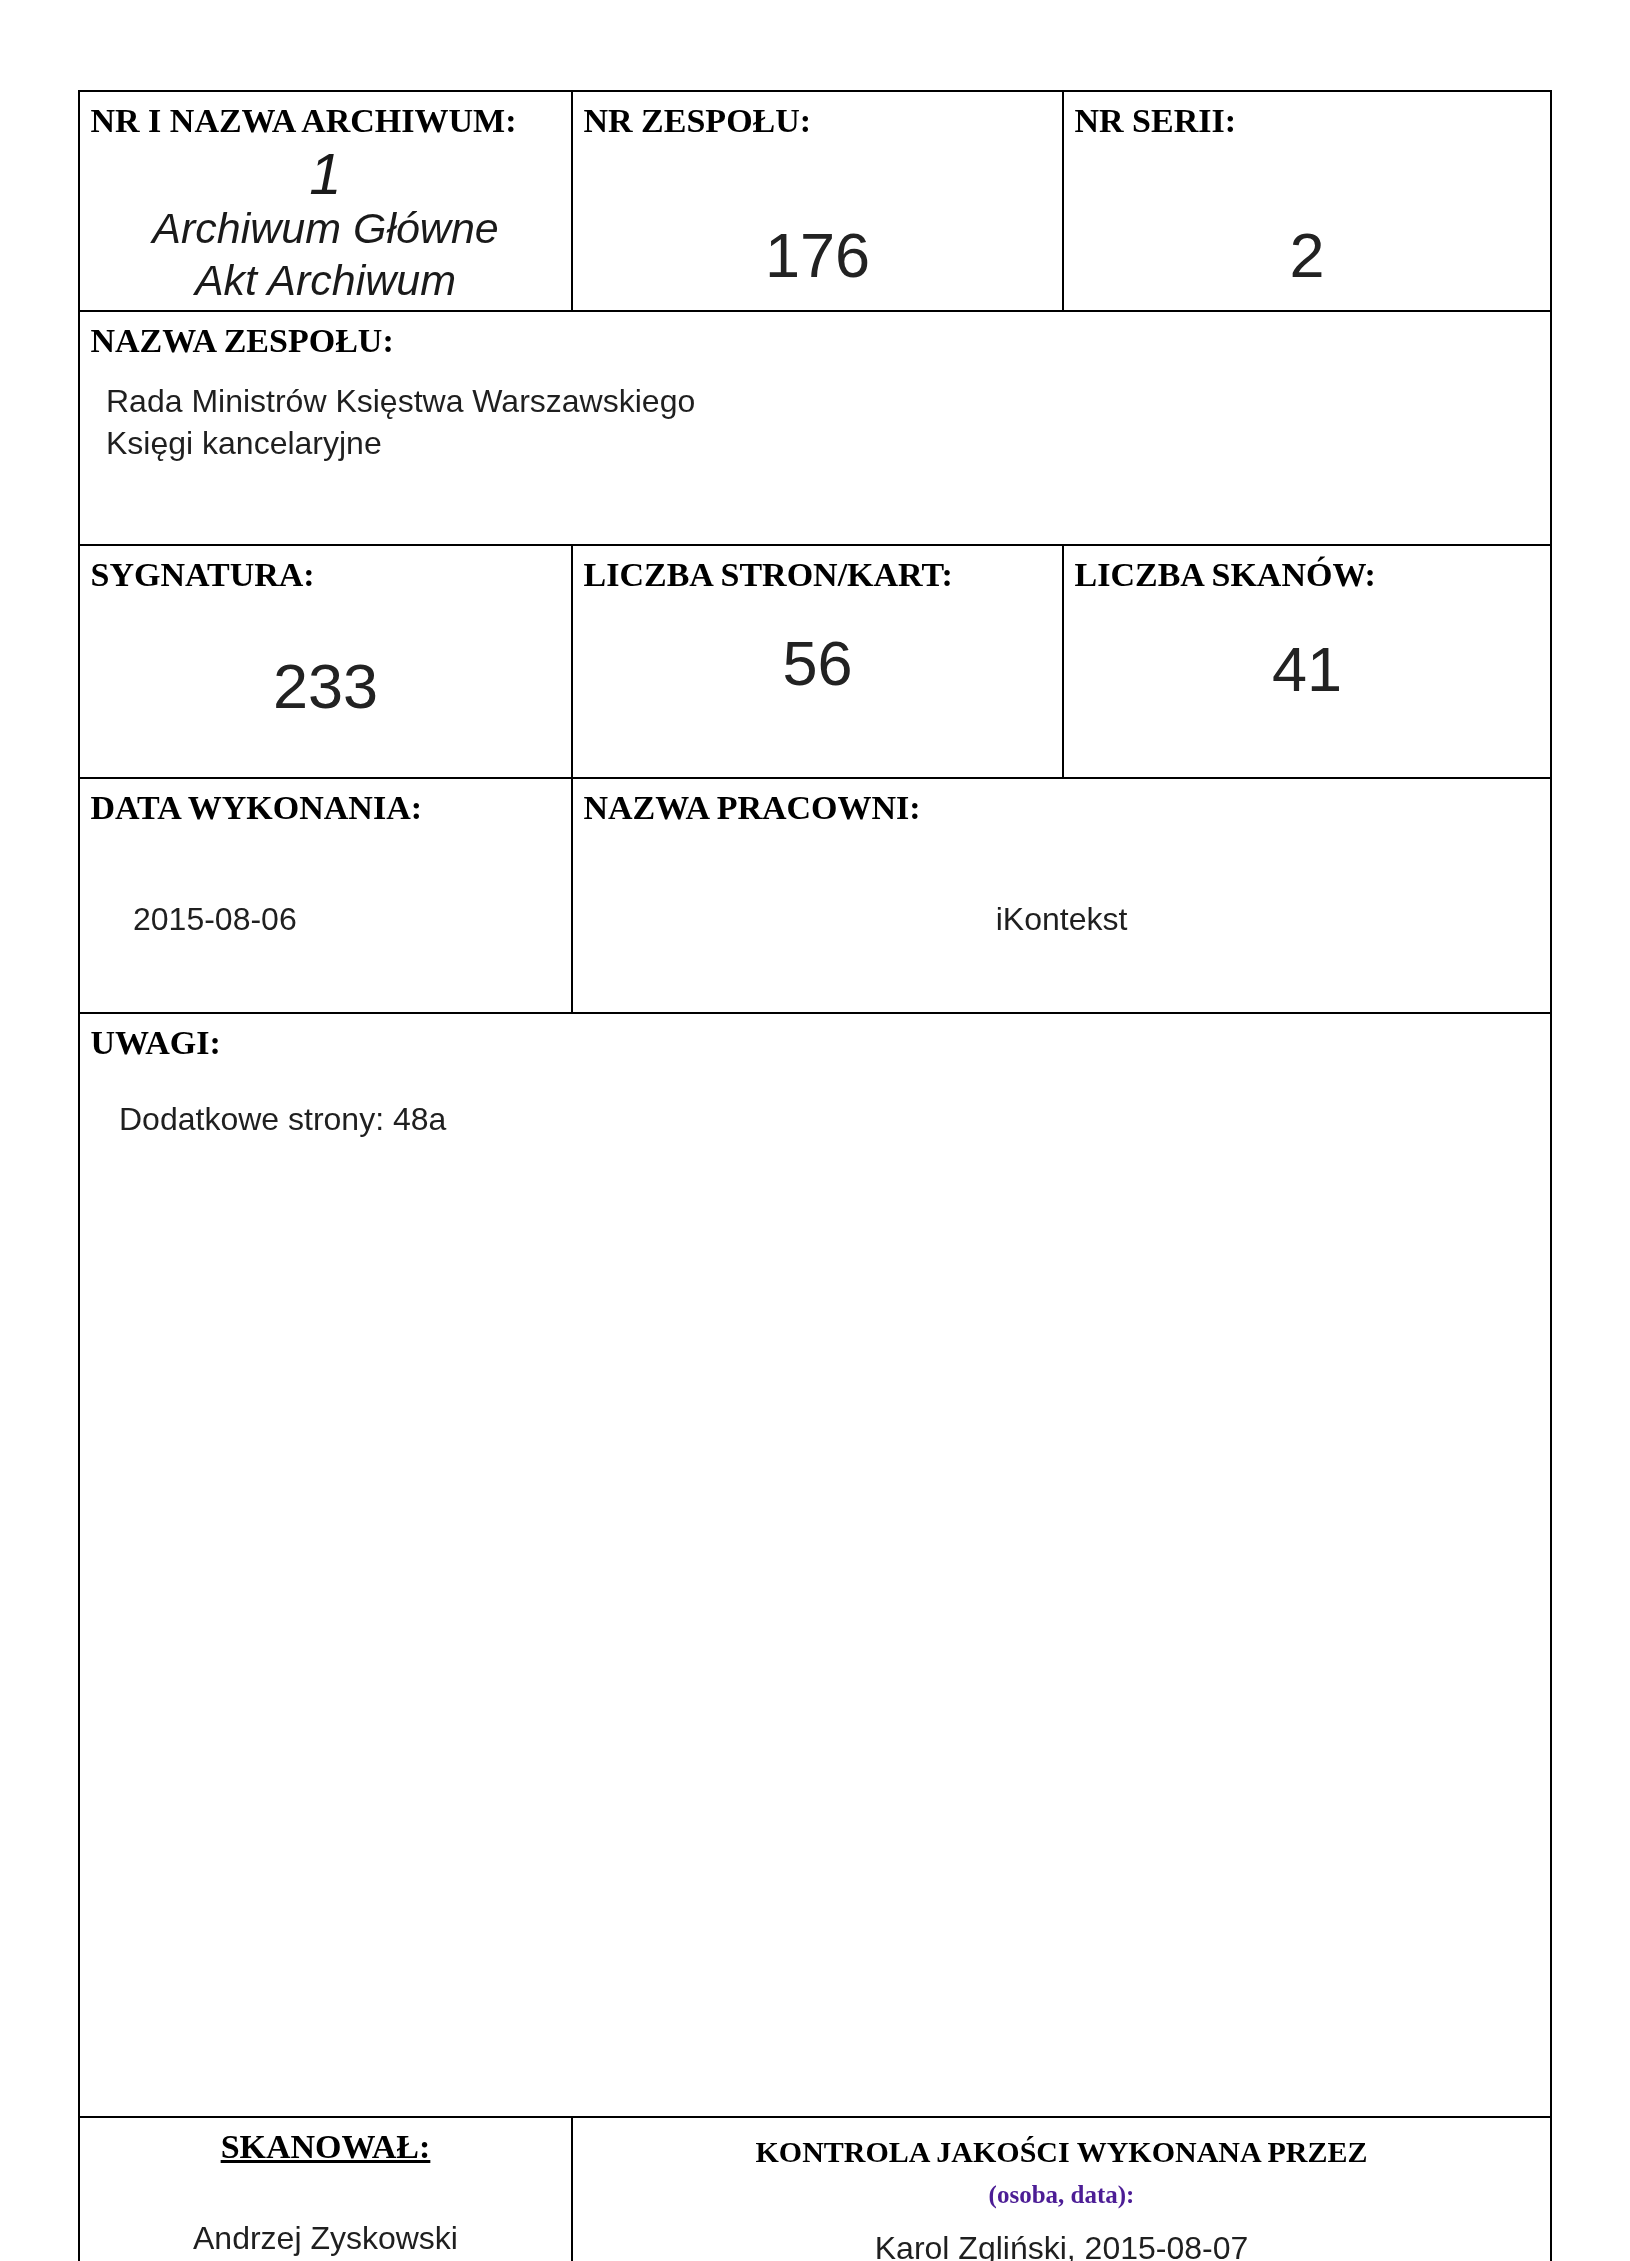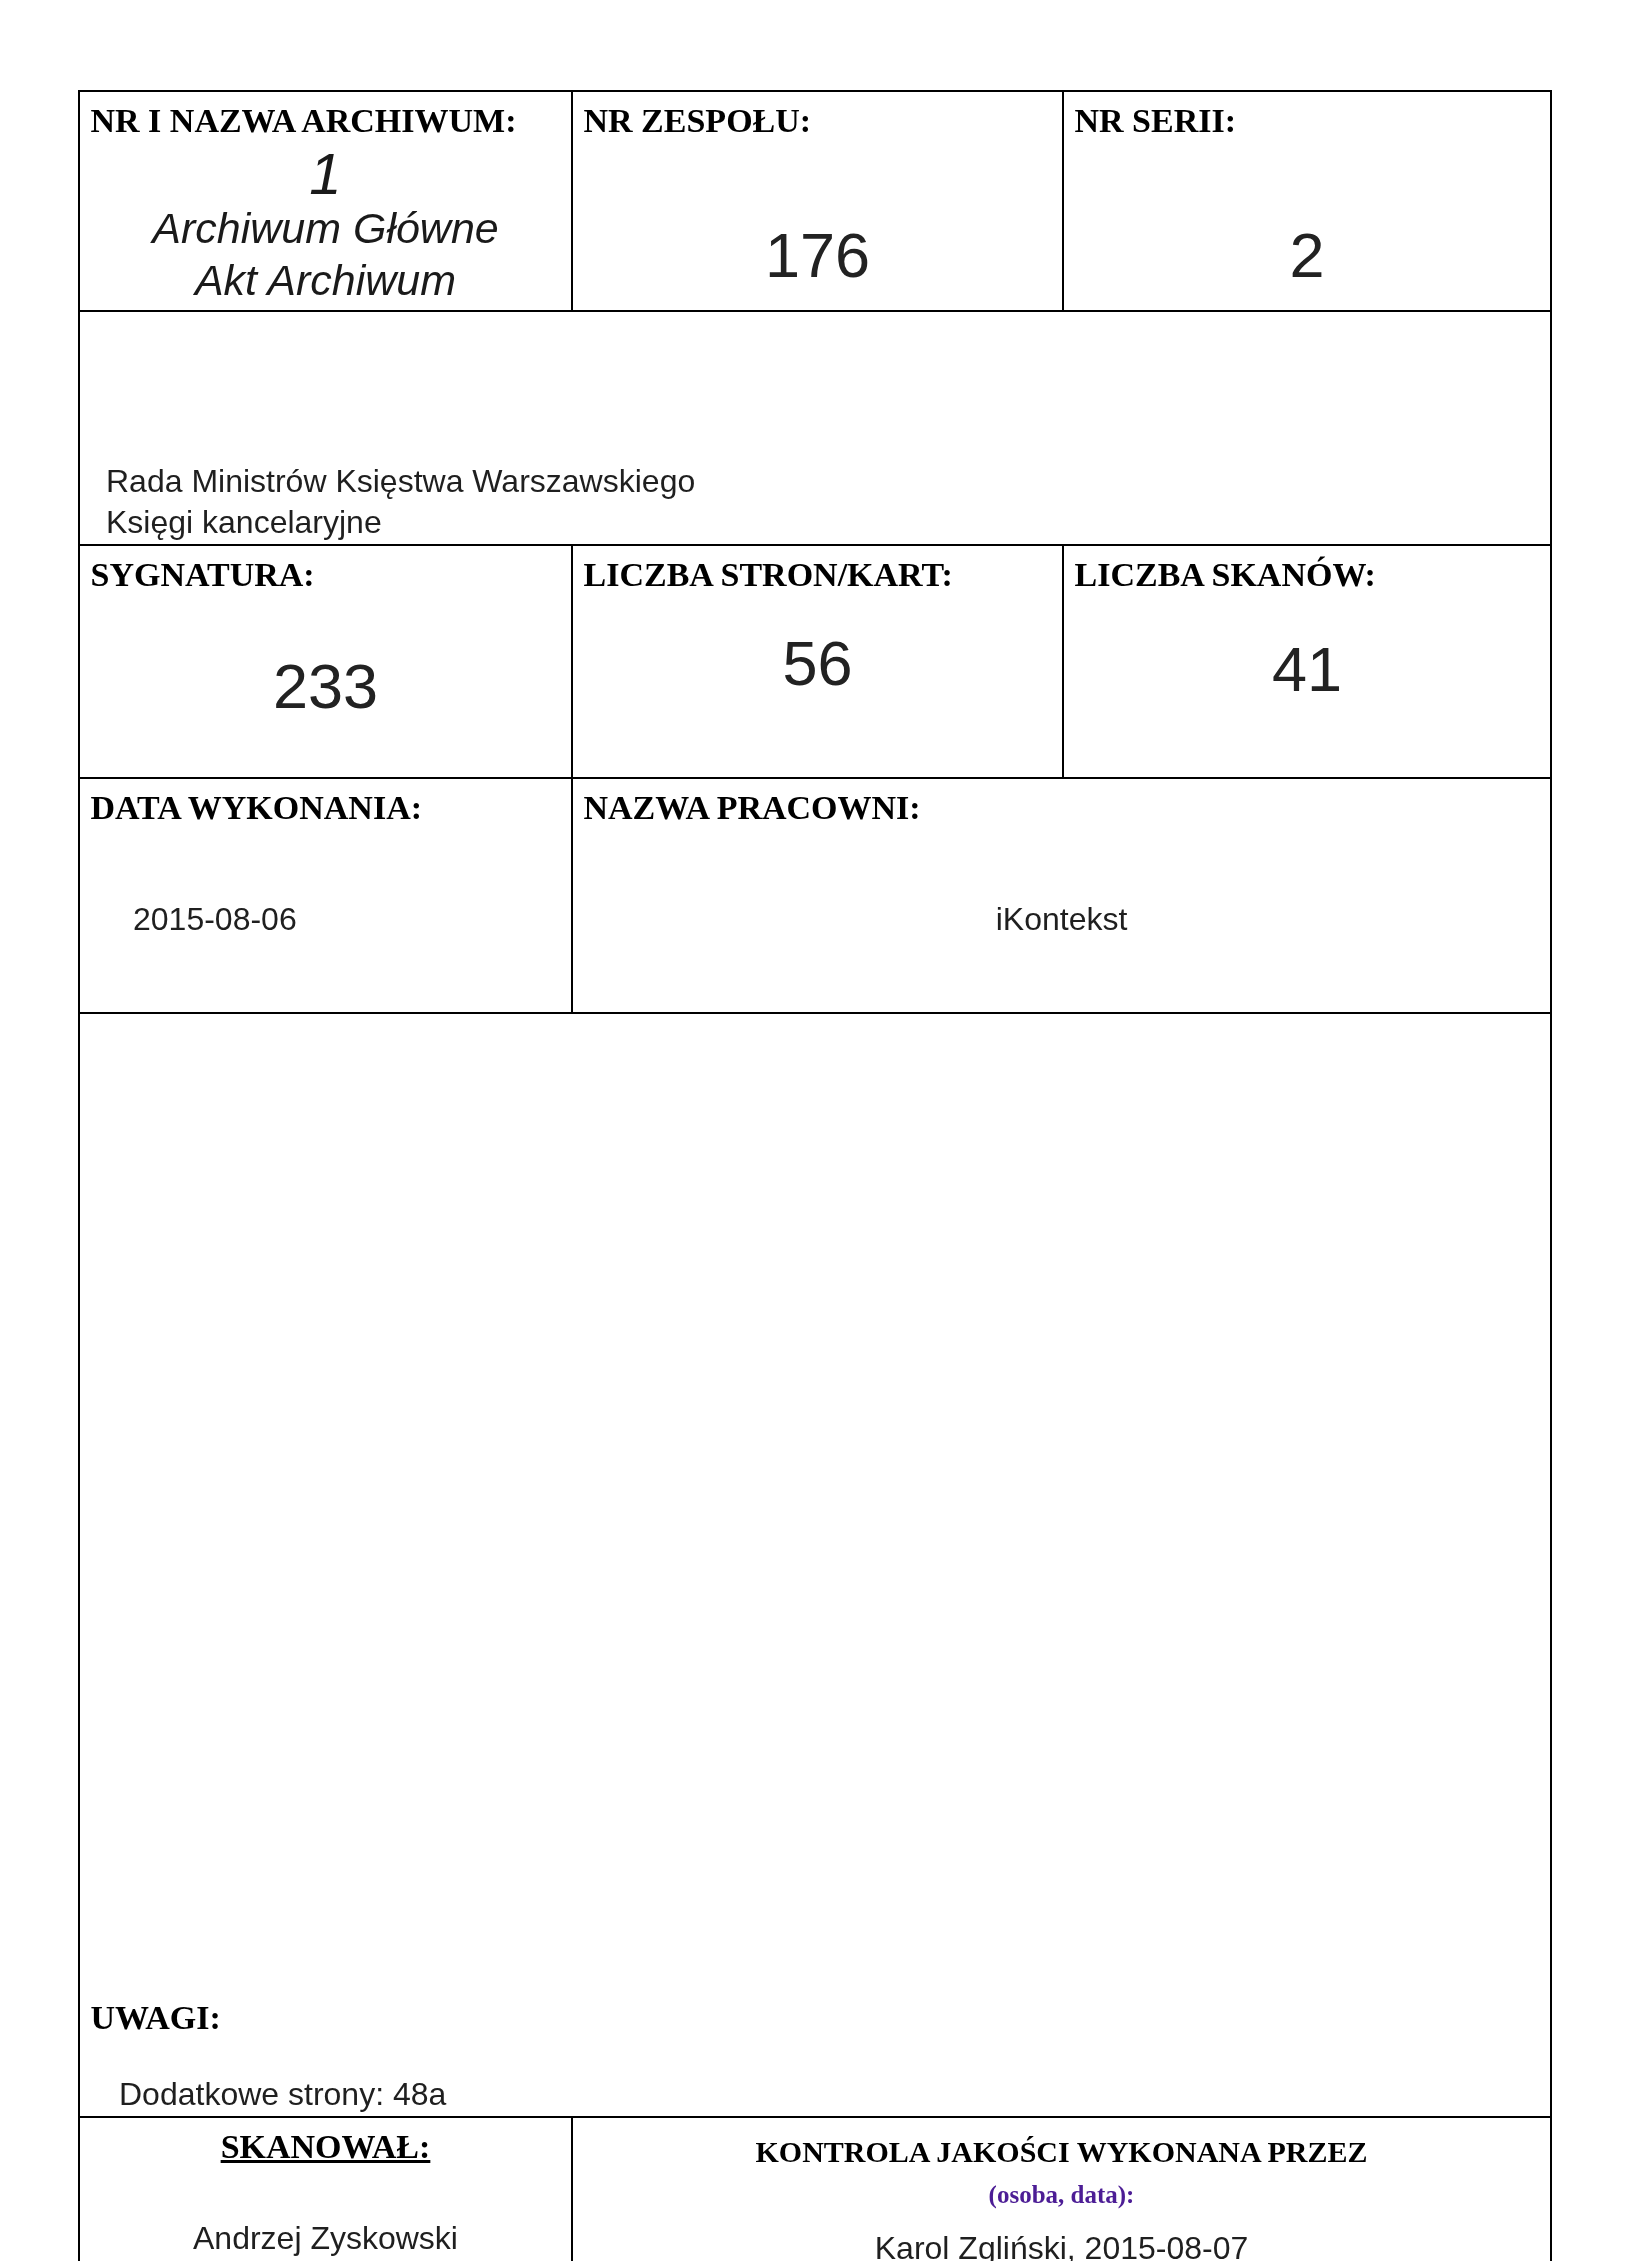--- a/index.html
+++ b/index.html
@@ -14,21 +14,21 @@
     display:flex; flex-direction:column; background:#fff;
   }
   .row { display:flex; flex-direction:row; width:100%; }
   .row + .row { border-top:2.6px solid #000; }
   .r1 { height:218px; }
   .r2 { height:234px; }
   .r3 { height:233px; }
   .r4 { height:235px; }
   .r5 { height:1104px; }
   .r6 { height:194px; }
-  .cell { display:flex; flex-direction:column; height:100%; overflow:hidden;justify-content:flex-end; }
+  .cell { display:flex; flex-direction:column; height:100%; overflow:hidden; }
   .cell + .cell { border-left:2.6px solid #000; }
   .w3 { width:491px; flex:0 0 491px; }
   .wrest { flex:1 1 auto; }
   .label {
     font-family:"Liberation Serif", serif; font-weight:bold;
     font-size:34px; line-height:1.22; color:#000;
     padding:8px 10.5px 0 10.5px; white-space:nowrap;
   }
   .label.center { text-align:center; padding-left:0; padding-right:0;text-decoration:underline; }
   .label-qc {
@@ -93,20 +93,21 @@
       <div class="cell wrest">
         <div class="label">NR SERII:</div>
         <div class="vwrap low">
           <div class="num">2</div>
         </div>
       </div>
     </div>
 
     <div class="row r2">
       <div class="cell wrest">
+        <div class="label">NAZWA ZESPOŁU:</div>
         <div class="indent">
           <div class="val">Rada Ministrów Księstwa Warszawskiego</div>
           <div class="val">Księgi kancelaryjne</div>
         </div>
       </div>
     </div>
 
     <div class="row r3">
       <div class="cell w3">
         <div class="label">SYGNATURA:</div>

